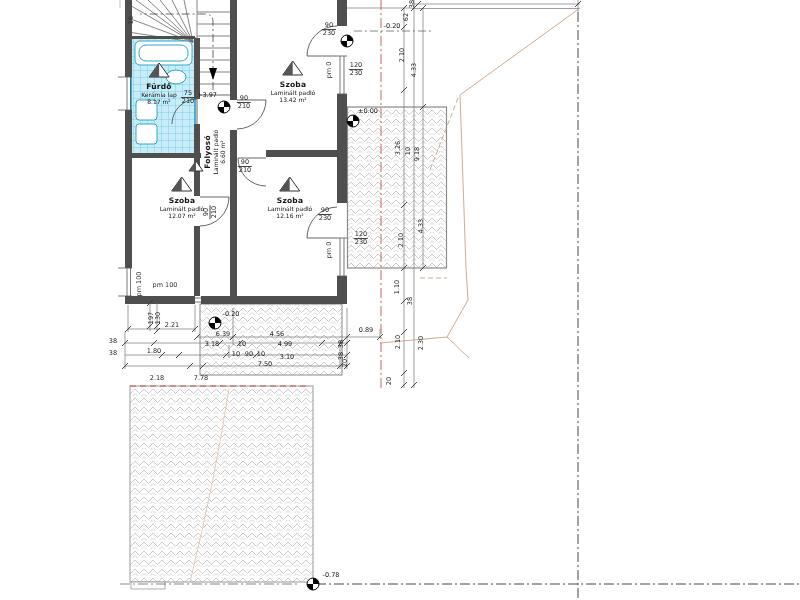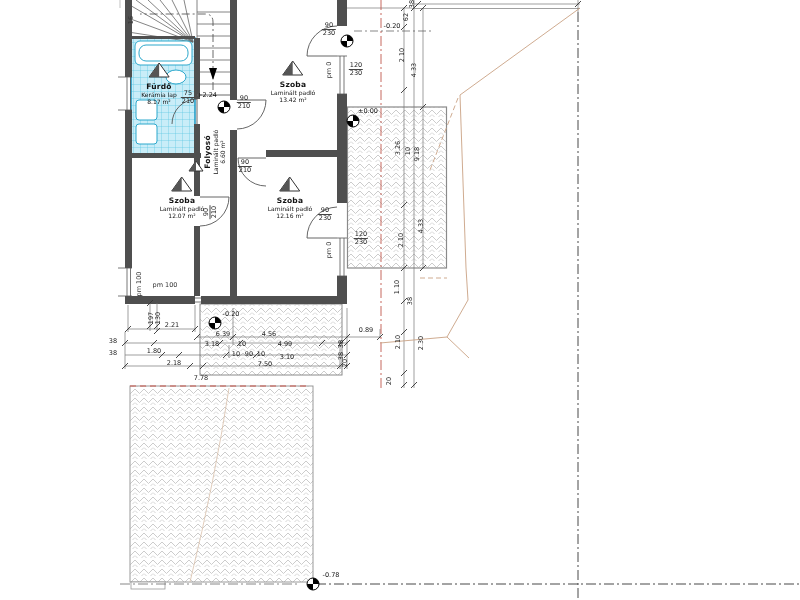--- a/index.html
+++ b/index.html
@@ -210,21 +210,21 @@
     <div class="rname">Szoba</div>
     <div class="rfloor">Laminált padló</div>
     <div class="rarea">12.16 m²</div>
   </div>
 
   <svg class="lvlicon" style="left:217px;top:100px" viewBox="0 0 14 14">
     <circle cx="7" cy="7" r="6" fill="#fff" stroke="#000" stroke-width="1"></circle>
     <path d="M7,7 L7,1 A6,6 0 0 1 13,7 Z" fill="#000"></path>
       <path d="M7,7 L7,13 A6,6 0 0 1 1,7 Z" fill="#000"></path>
   </svg>
-  <div class="lvltxt" style="left:207px;top:95px">+2.24</div>
+  <div class="lvltxt" style="left:207px;top:95px">+3.97</div>
 
   <svg class="lvlicon" style="left:340px;top:34px" viewBox="0 0 14 14">
     <circle cx="7" cy="7" r="6" fill="#fff" stroke="#000" stroke-width="1"></circle>
     <path d="M7,7 L7,1 A6,6 0 0 1 13,7 Z" fill="#000"></path>
       <path d="M7,7 L7,13 A6,6 0 0 1 1,7 Z" fill="#000"></path>
   </svg>
   <div class="lvltxt" style="left:392px;top:26px">-0.20</div>
 
   <svg class="lvlicon" style="left:346px;top:114px" viewBox="0 0 14 14">
     <circle cx="7" cy="7" r="6" fill="#fff" stroke="#000" stroke-width="1"></circle>
@@ -244,33 +244,33 @@
     <circle cx="7" cy="7" r="6" fill="#fff" stroke="#000" stroke-width="1"></circle>
     <path d="M7,7 L7,1 A6,6 0 0 1 13,7 Z" fill="#000"></path>
       <path d="M7,7 L7,13 A6,6 0 0 1 1,7 Z" fill="#000"></path>
   </svg>
   <div class="lvltxt" style="left:331px;top:575px">-0.78</div>
 
   <div id="plan-labels">
       <div class="lbl" style="left: 172px; top: 325px;">2.21</div>
       <div class="lbl" style="left: 201px; top: 334px; margin-top: 44px;">7.78</div>
       <div class="lbl" style="left: 223px; top: 334px;">6.39</div>
-      <div class="lbl" style="left: 269px; top: 334px;">4.56</div>
+      <div class="lbl" style="left: 277px; top: 334px;">4.56</div>
       <div class="lbl" style="left: 366px; top: 330px;">0.89</div>
       <div class="lbl" style="left: 212px; top: 344px;">3.18</div>
       <div class="lbl" style="left: 242px; top: 344px;">10</div>
       <div class="lbl" style="left: 285px; top: 344px;">4.99</div>
       <div class="lbl rot" style="left: 341px; top: 344px;">38</div>
       <div class="lbl" style="left: 154px; top: 351px;">1.80</div>
       <div class="lbl" style="left: 236px; top: 354px;">10</div>
       <div class="lbl" style="left: 249px; top: 354px;">90</div>
       <div class="lbl" style="left: 261px; top: 354px;">10</div>
       <div class="lbl" style="left: 287px; top: 357px;">3.10</div>
       <div class="lbl rot" style="left: 341px; top: 356px;">38</div>
-      <div class="lbl" style="left: 157px; top: 363px; margin-left: 17px;">2.18</div>
+      <div class="lbl" style="left: 157px; top: 378px;">2.18</div>
       <div class="lbl" style="left: 265px; top: 364px;">7.50</div>
       <div class="lbl rot" style="left: 345px; top: 363px;">20</div>
       <div class="lbl rot" style="left: 151px; top: 318px;">197</div>
       <div class="lbl rot" style="left: 158px; top: 318px;">130</div>
       <div class="lbl" style="left: 113px; top: 341px;">38</div>
       <div class="lbl" style="left: 113px; top: 353px;">38</div>
       <div class="lbl rot" style="left: 412px; top: 4px;">38</div>
       <div class="lbl rot" style="left: 406px; top: 17px;">62</div>
       <div class="lbl rot" style="left: 402px; top: 55px;">2.10</div>
       <div class="lbl rot" style="left: 414px; top: 70px;">4.33</div>

